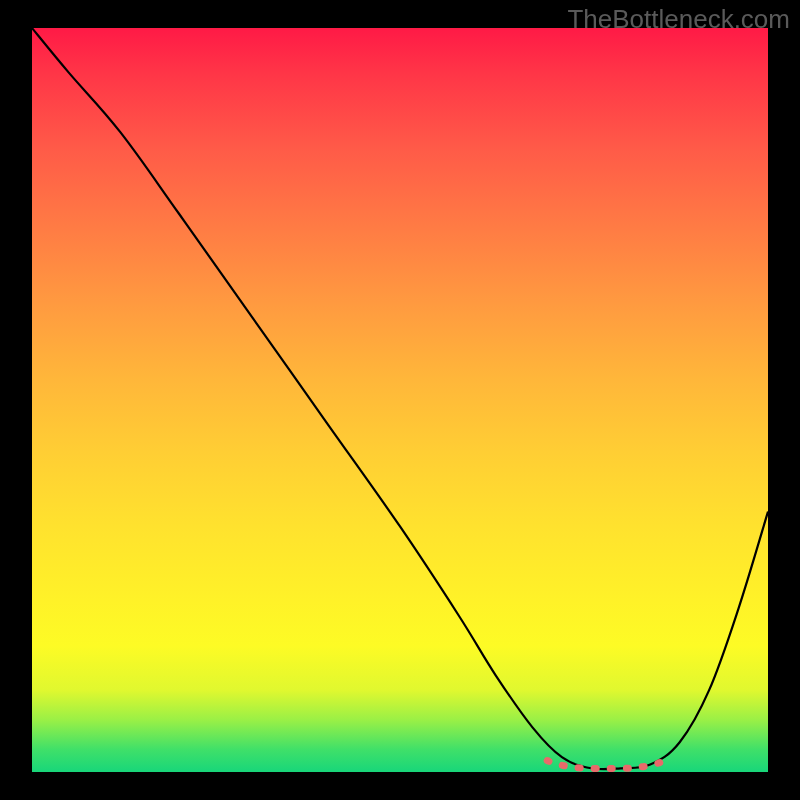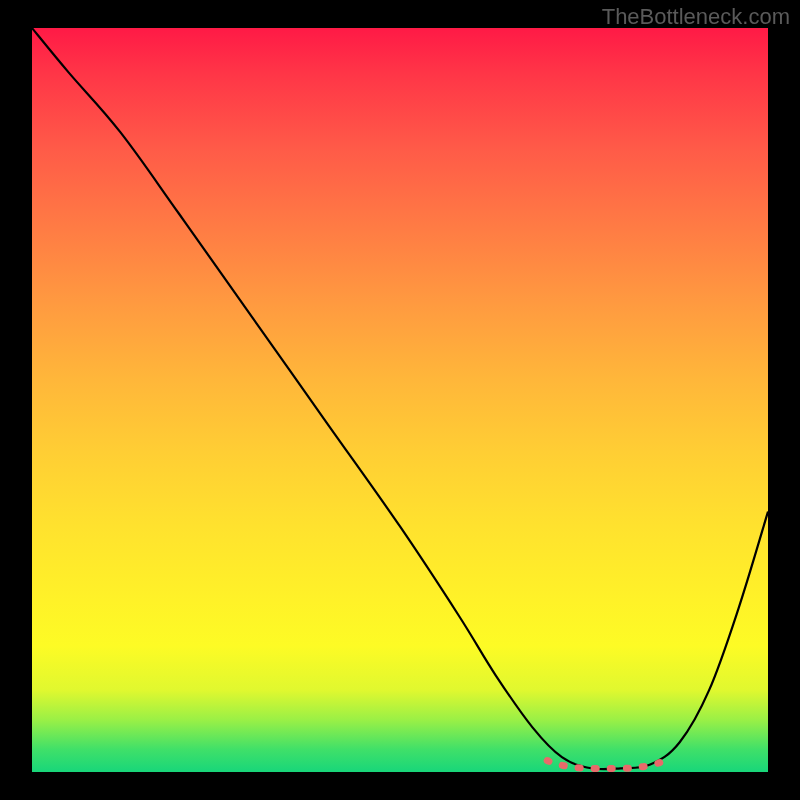--- a/index.html
+++ b/index.html
@@ -8,21 +8,21 @@
     height: 800px;
     background: #000;
     position: relative;
     font-family: Arial, sans-serif;
   }
   .watermark {
     position: absolute;
     top: 4px;
     right: 10px;
     color: #5a5a5a;
-    font-size: 22px;
+    font-size: 26px;
     font-weight: 500;
     z-index: 10;
   }
   .plot-area {
     position: absolute;
     left: 32px;
     top: 28px;
     width: 736px;
     height: 744px;
   }

